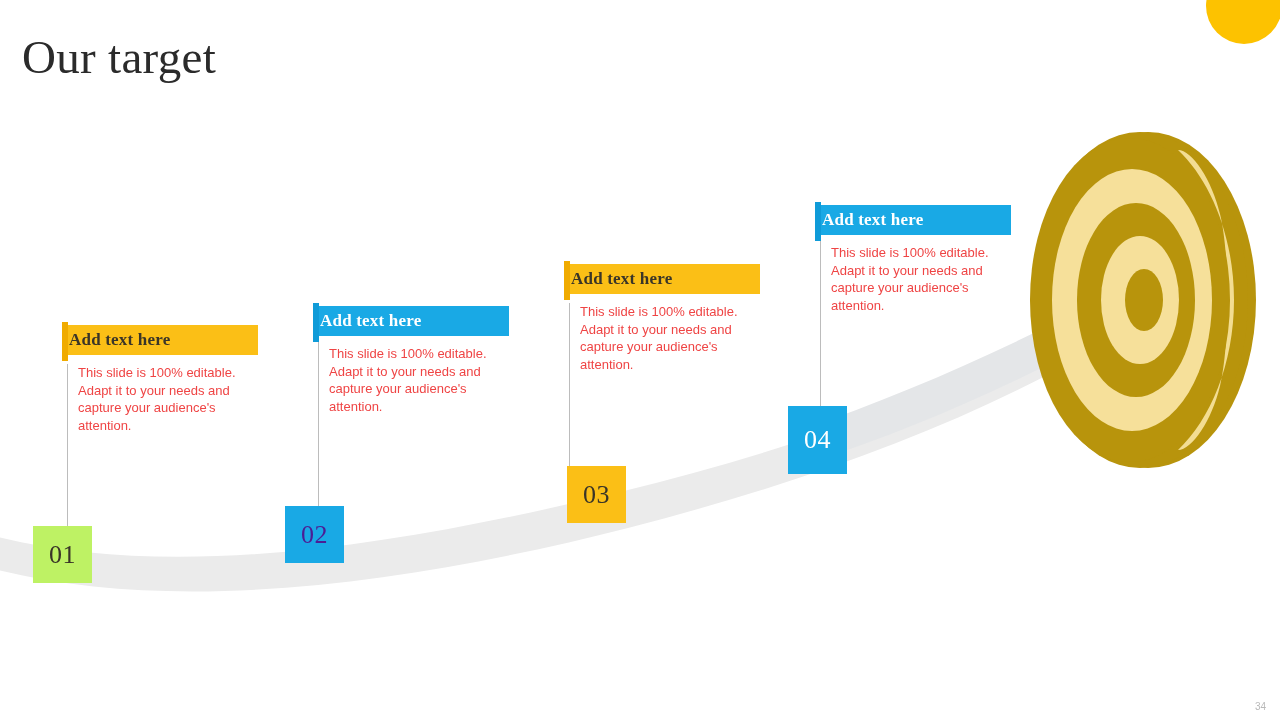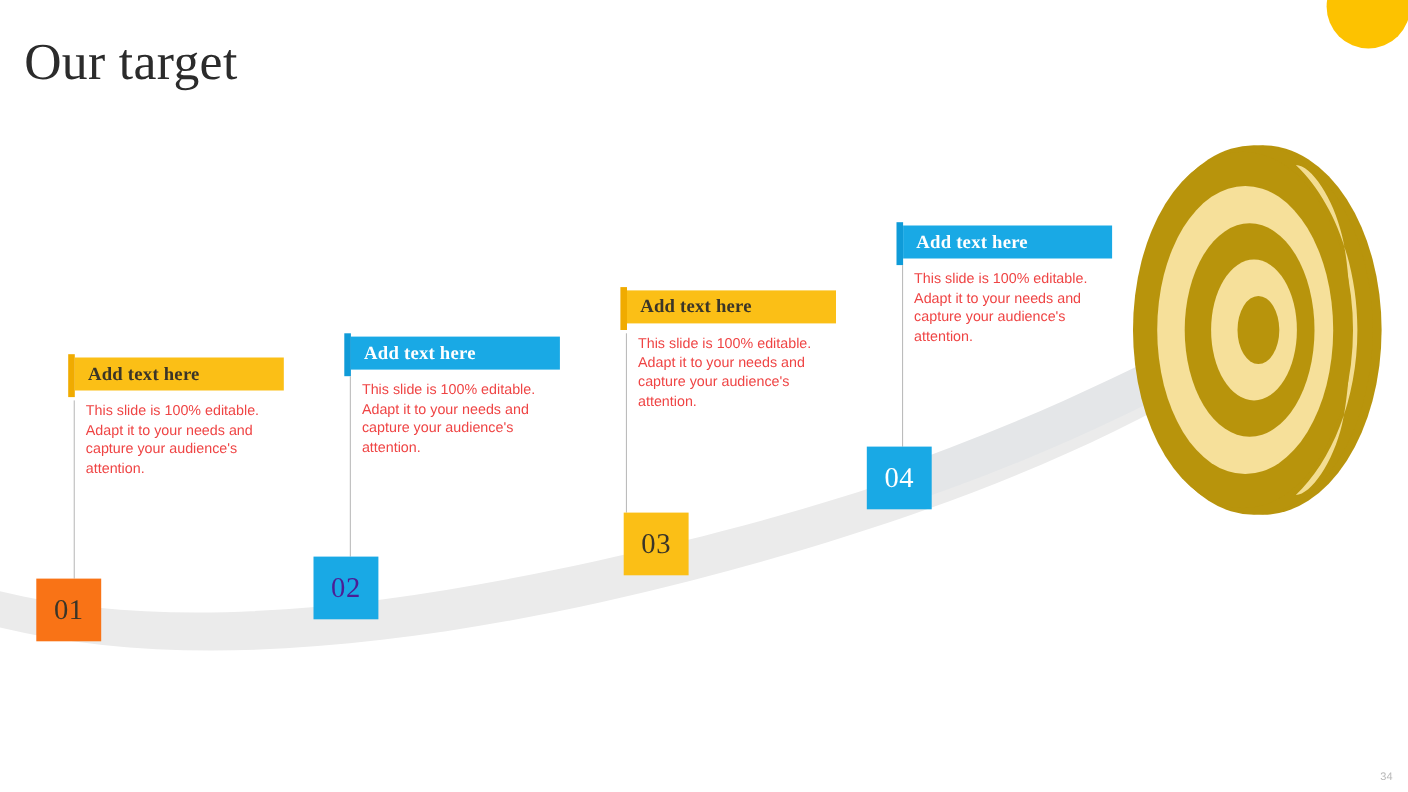--- a/index.html
+++ b/index.html
@@ -70,21 +70,21 @@
     height: 30px;
   }
   .accent-bar {
     width: 6px;
     flex: 0 0 6px;
   }
   .head-fill {
     flex: 1 1 auto;
     display: flex;
     align-items: center;
-    padding-left: 12px;
+    padding-left: 1px;
     box-sizing: border-box;
   }
   .head-label {
     font-family: "Liberation Serif", serif;
     font-weight: bold;
     font-size: 17px;
     letter-spacing: 0.2px;
     white-space: nowrap;
   }
   .card-body {
@@ -189,21 +189,21 @@
       <div class="milestone" style="left: 62px; top: 325px; width: 196px;">
         <div class="card-head">
           <div class="accent-bar tall" style="background: rgb(240, 171, 0);"></div>
           <div class="head-fill" style="background: rgb(251, 191, 22);">
             <span class="head-label" style="color: rgb(58, 53, 40);">Add text here</span>
           </div>
         </div>
         <div class="card-body">This slide is 100% editable. Adapt it to your needs and capture your audience's attention.</div>
       </div>
       <div class="connector" style="left: 67px; top: 364px; height: 162px; background: rgb(188, 188, 188);"></div>
-      <div class="badge" style="left: 33px; top: 526px; width: 59px; height: 57px; background: #f97316; color: rgb(58, 53, 40);">01</div>
+      <div class="badge" style="left: 33px; top: 526px; width: 59px; height: 57px; background: #bef264; color: rgb(58, 53, 40);">01</div>
       <div class="milestone" style="left: 313px; top: 306px; width: 196px;">
         <div class="card-head">
           <div class="accent-bar tall" style="background: rgb(15, 155, 216);"></div>
           <div class="head-fill" style="background: rgb(25, 169, 229);">
             <span class="head-label" style="color: rgb(255, 255, 255);">Add text here</span>
           </div>
         </div>
         <div class="card-body">This slide is 100% editable. Adapt it to your needs and capture your audience's attention.</div>
       </div>
       <div class="connector" style="left: 318px; top: 342px; height: 164px; background: rgb(188, 188, 188);"></div>
@@ -222,18 +222,18 @@
       <div class="milestone" style="left: 815px; top: 205px; width: 196px;">
         <div class="card-head">
           <div class="accent-bar tall" style="background: rgb(15, 155, 216);"></div>
           <div class="head-fill" style="background: rgb(25, 169, 229);">
             <span class="head-label" style="color: rgb(255, 255, 255);">Add text here</span>
           </div>
         </div>
         <div class="card-body">This slide is 100% editable. Adapt it to your needs and capture your audience's attention.</div>
       </div>
       <div class="connector" style="left: 820px; top: 241px; height: 165px; background: rgb(188, 188, 188);"></div>
-      <div class="badge" style="left: 788px; top: 406px; width: 59px; height: 57px; background: rgb(25, 169, 229); color: rgb(255, 255, 255);">04</div>
+      <div class="badge" style="left: 788px; top: 406px; width: 59px; height: 68px; background: rgb(25, 169, 229); color: rgb(255, 255, 255);">04</div>
     </div>
 
   <div id="page-number">34</div>
 
 </div>
 
 </body></html>

